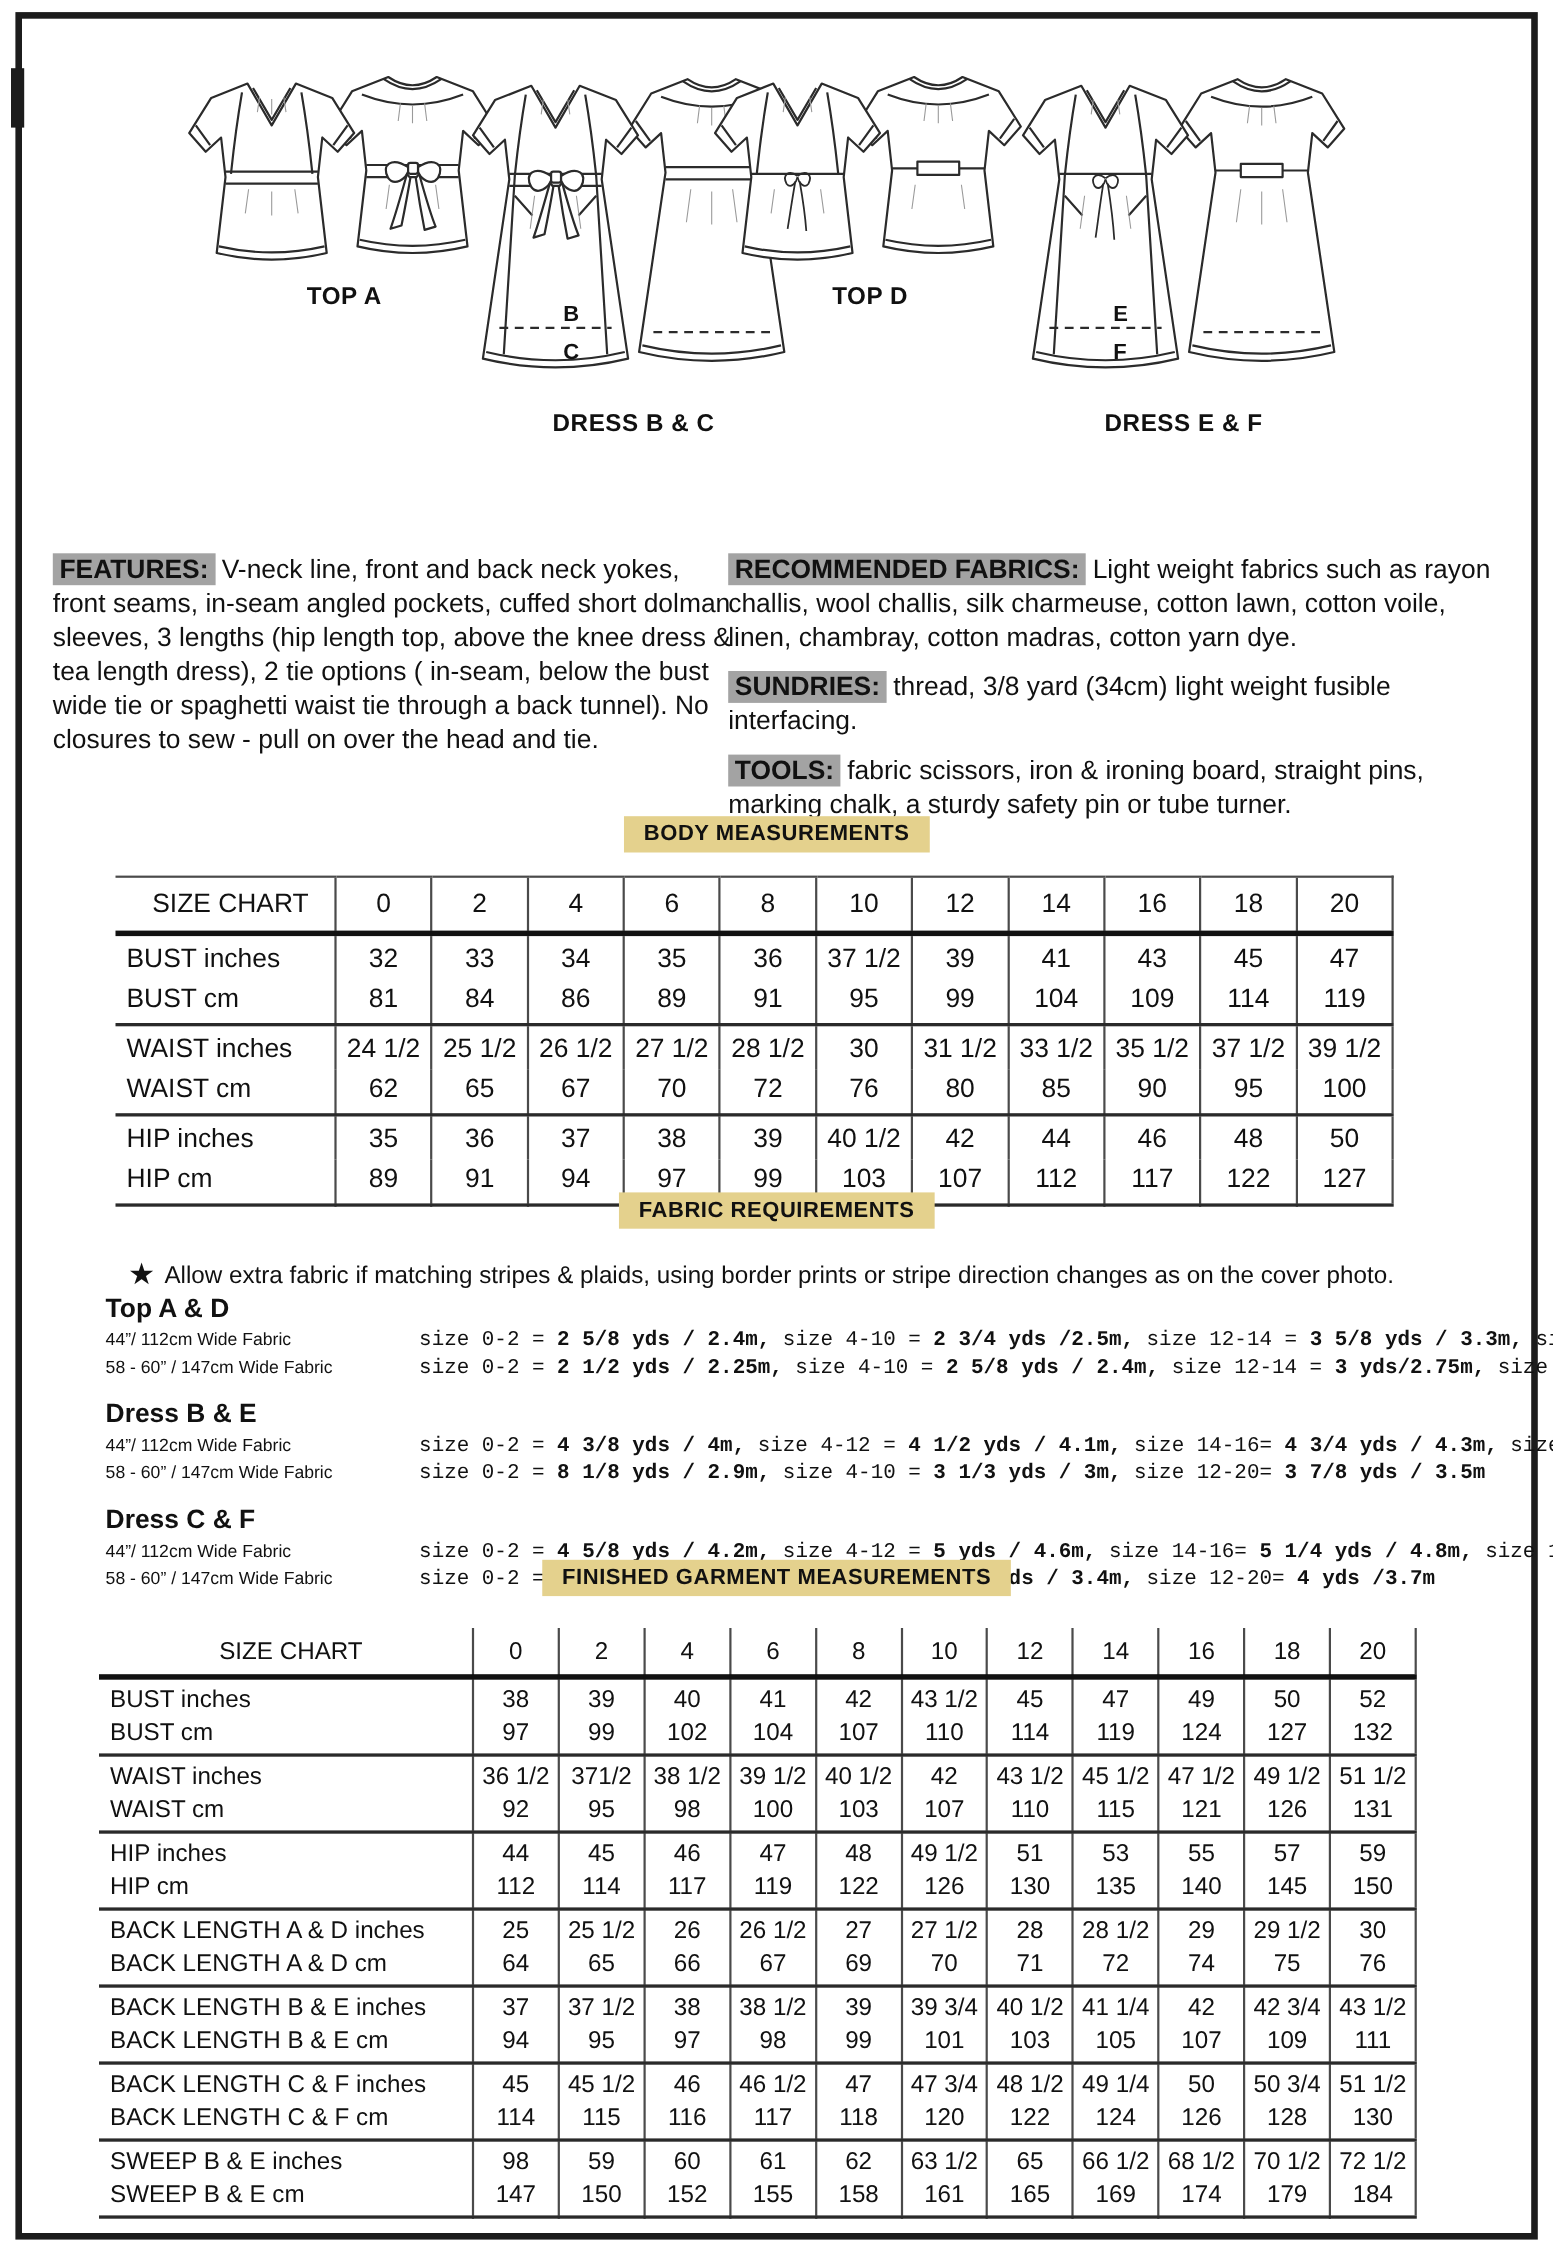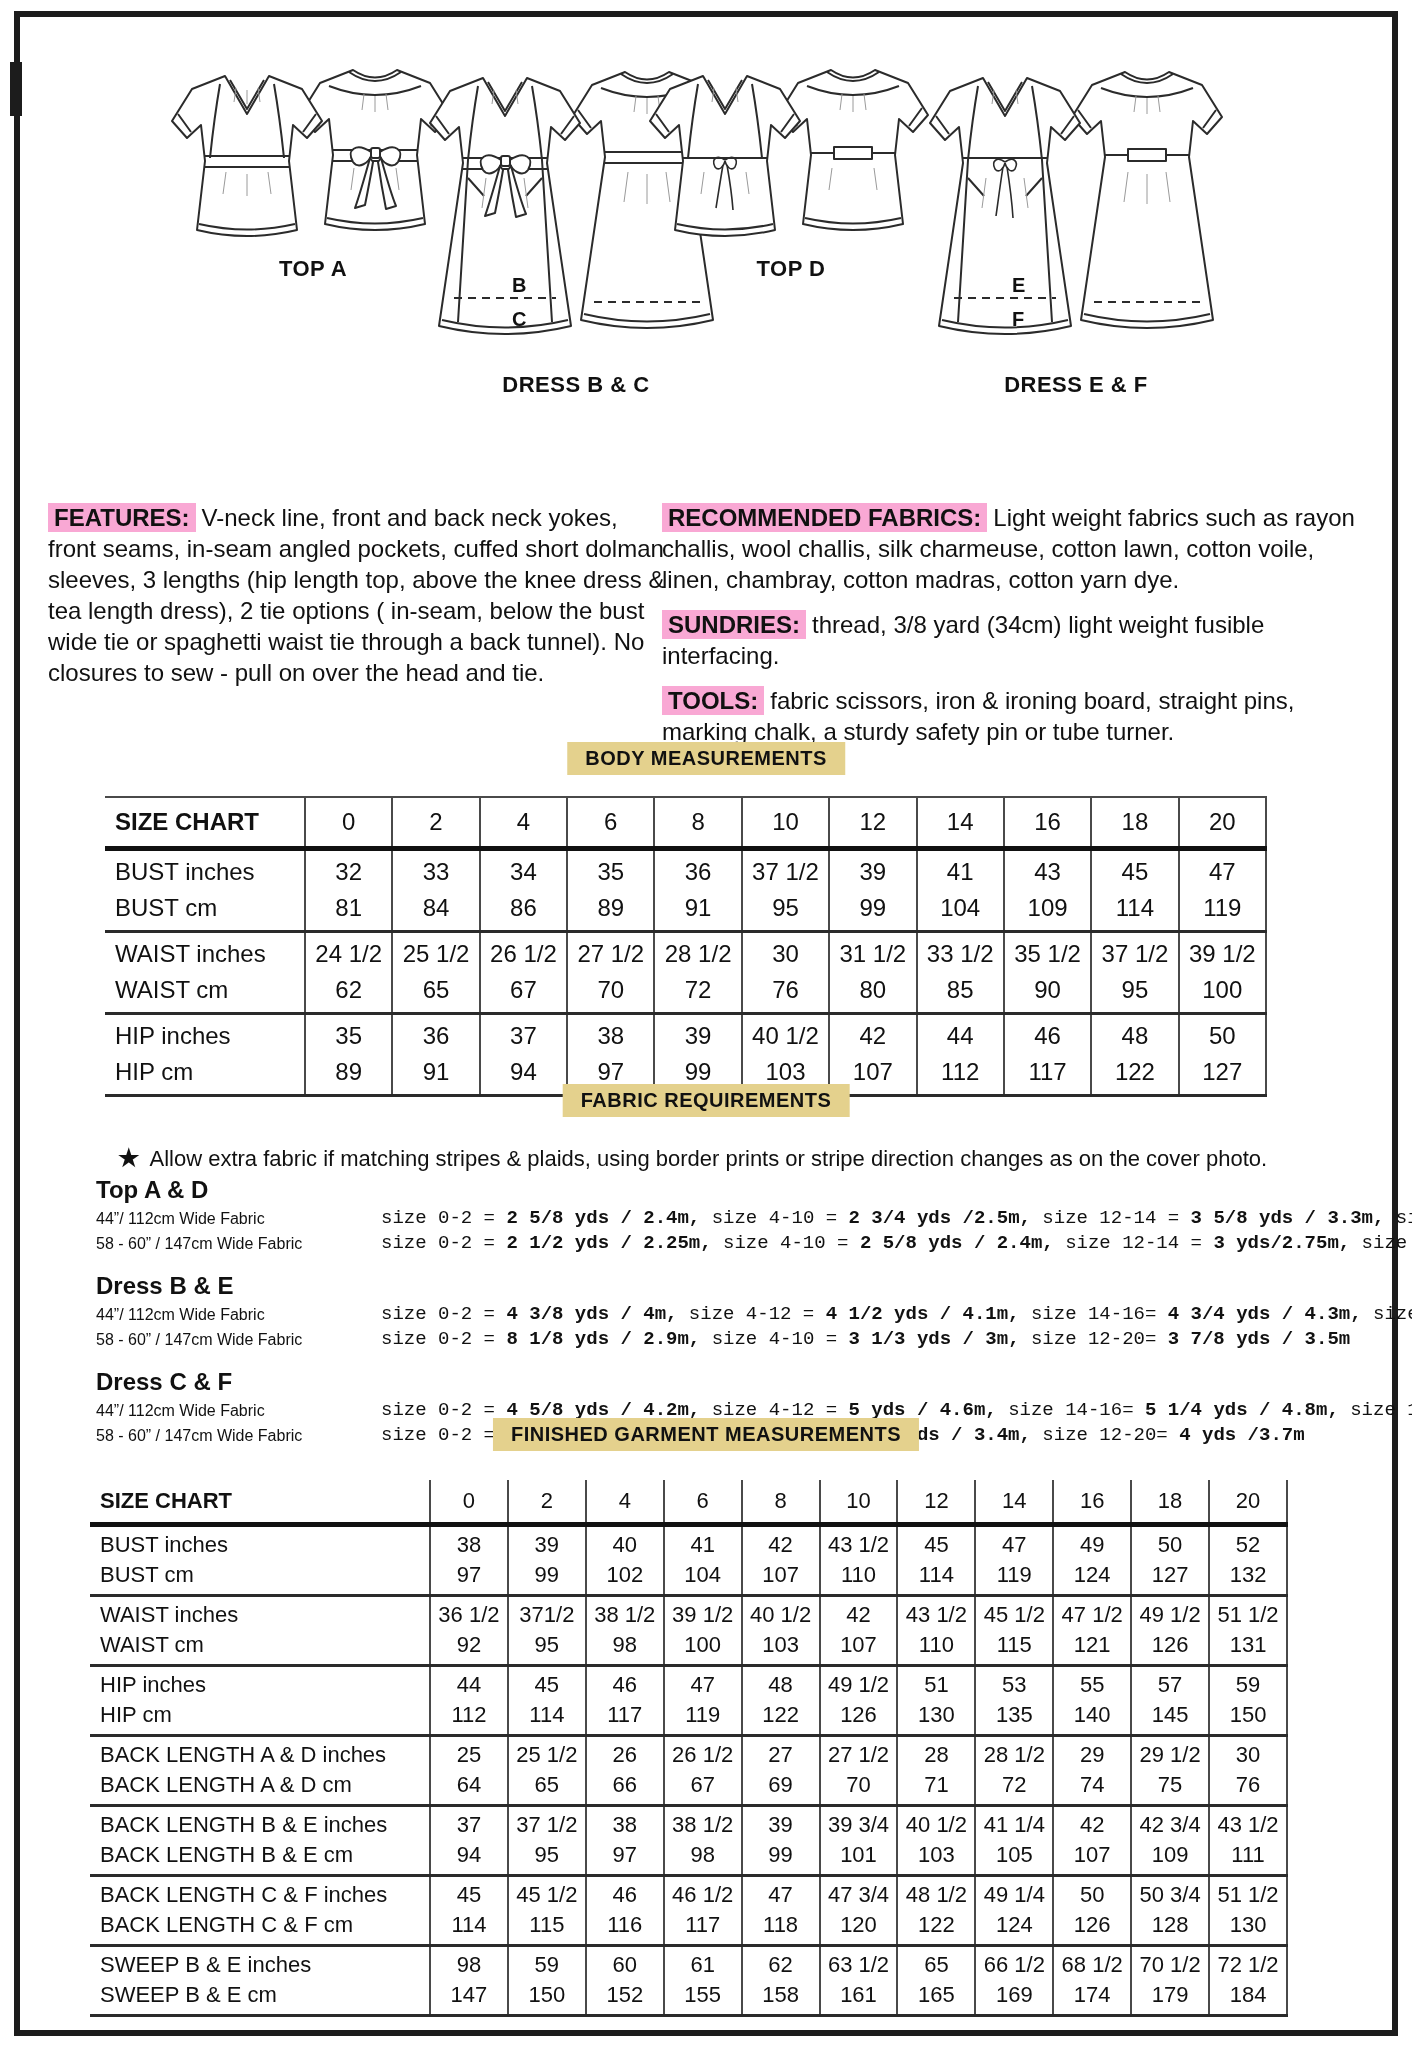--- a/index.html
+++ b/index.html
@@ -11,39 +11,39 @@
            border:6px solid #1c1c1c; pointer-events:none; }
   .reg-mark { position:absolute; left:10px; top:62px; width:12px; height:54px; background:#1c1c1c; }
 
   
   .garment { position:absolute; }
   .garment svg { display:block; }
   .g-label { position:absolute; font-weight:bold; font-size:22px; text-align:center; letter-spacing:.5px; }
 
   
   .txt-col { position:absolute; font-size:24px; line-height:31px; }
-  .hl { background:#f9a8d4; font-weight:bold; padding:1px 6px; margin-right:6px; }
+  .hl { background:#a3a3a3; font-weight:bold; padding:1px 6px; margin-right:6px; }
   .para { margin:0 0 18px 0; }
 
   .sec-title { position:absolute; left:50%; transform:translateX(-50%);
     background:#e4d18d; font-weight:bold; font-size:20px; padding:5px 18px;
     white-space:nowrap; letter-spacing:.5px; }
 
   
   .tbl-wrap { position:absolute; }
   table.meas { border-collapse:collapse; table-layout:fixed; width:100%; }
   .meas th, .meas td { font-weight:normal; text-align:center; padding:0;
     font-size:24px; line-height:36px; overflow:hidden; white-space:nowrap; }
   .meas thead th { height:48px; vertical-align:middle; }
   .meas thead { border-bottom:5px solid #111; }
   .meas tbody { border-bottom:3px solid #2a2a2a;margin-left:36px; }
   .meas th + th, .meas td + td { border-left:2px solid #4a4a4a; }
   .meas tr > *:last-child { border-right:2px solid #4a4a4a; }
   .meas .lbl-cell { text-align:left; padding-left:10px; }
-  .meas thead .lbl-cell { font-weight:bold; }
+  .meas thead .lbl-cell { font-weight:normal;text-align:center; }
   .meas.topline thead th { border-top:2px solid #4a4a4a; }
   .meas tbody tr:first-child td { padding-top:3px; }
   .meas tbody tr:last-child td { padding-bottom:4px; }
   .meas.fin th, .meas.fin td { font-size:22px; line-height:30px; }
   .meas.fin thead th { height:42px; }
 
   
   .note-line { position:absolute; font-size:22px; }
   .note-line .star { font-size:24px; font-weight:bold; margin-right:10px; }
   .fabric-section { position:absolute; left:96px; top:1176px; width:1250px; }

